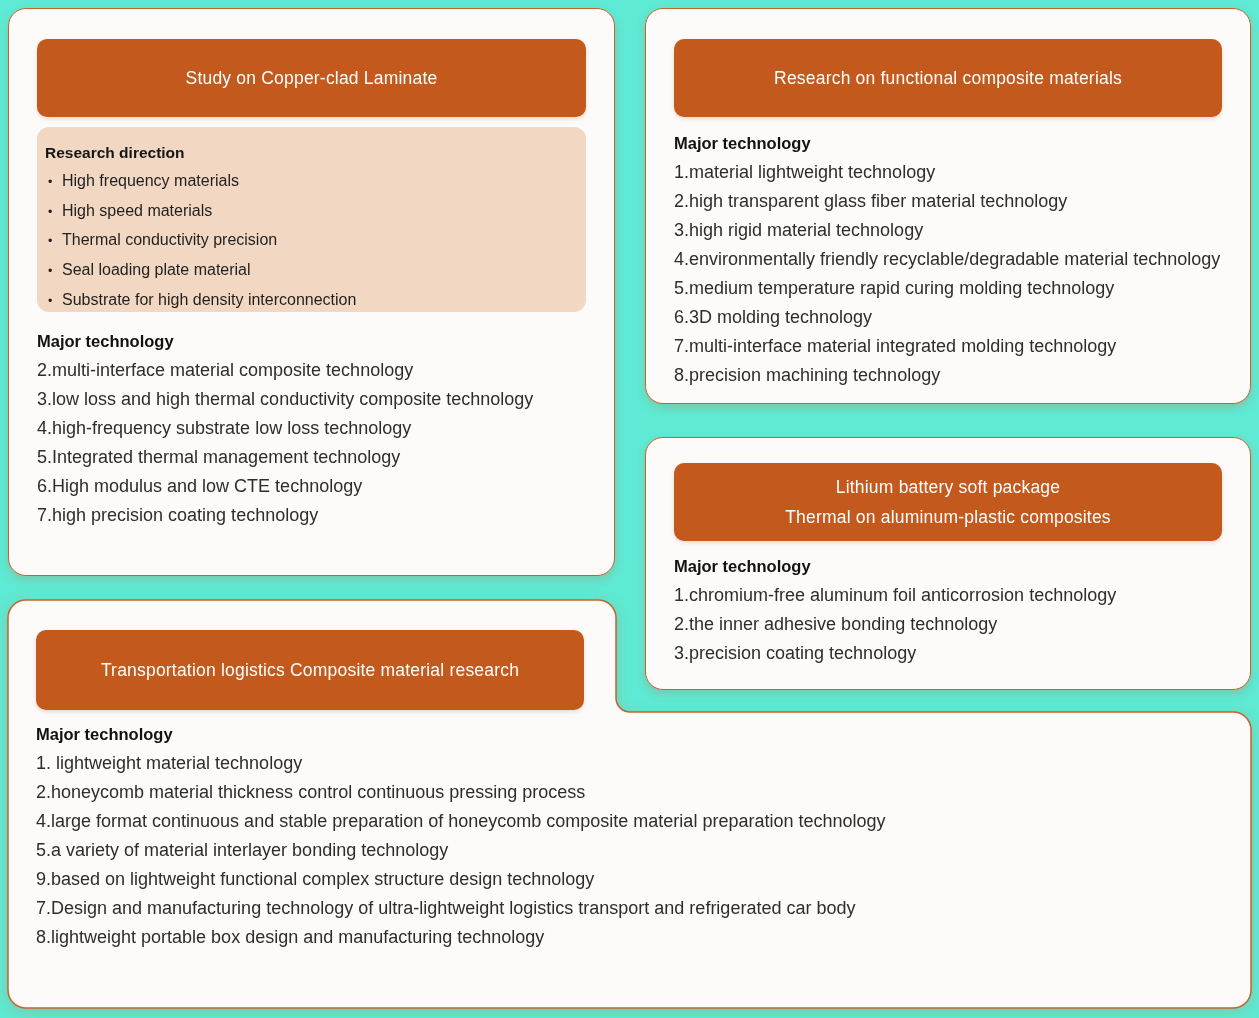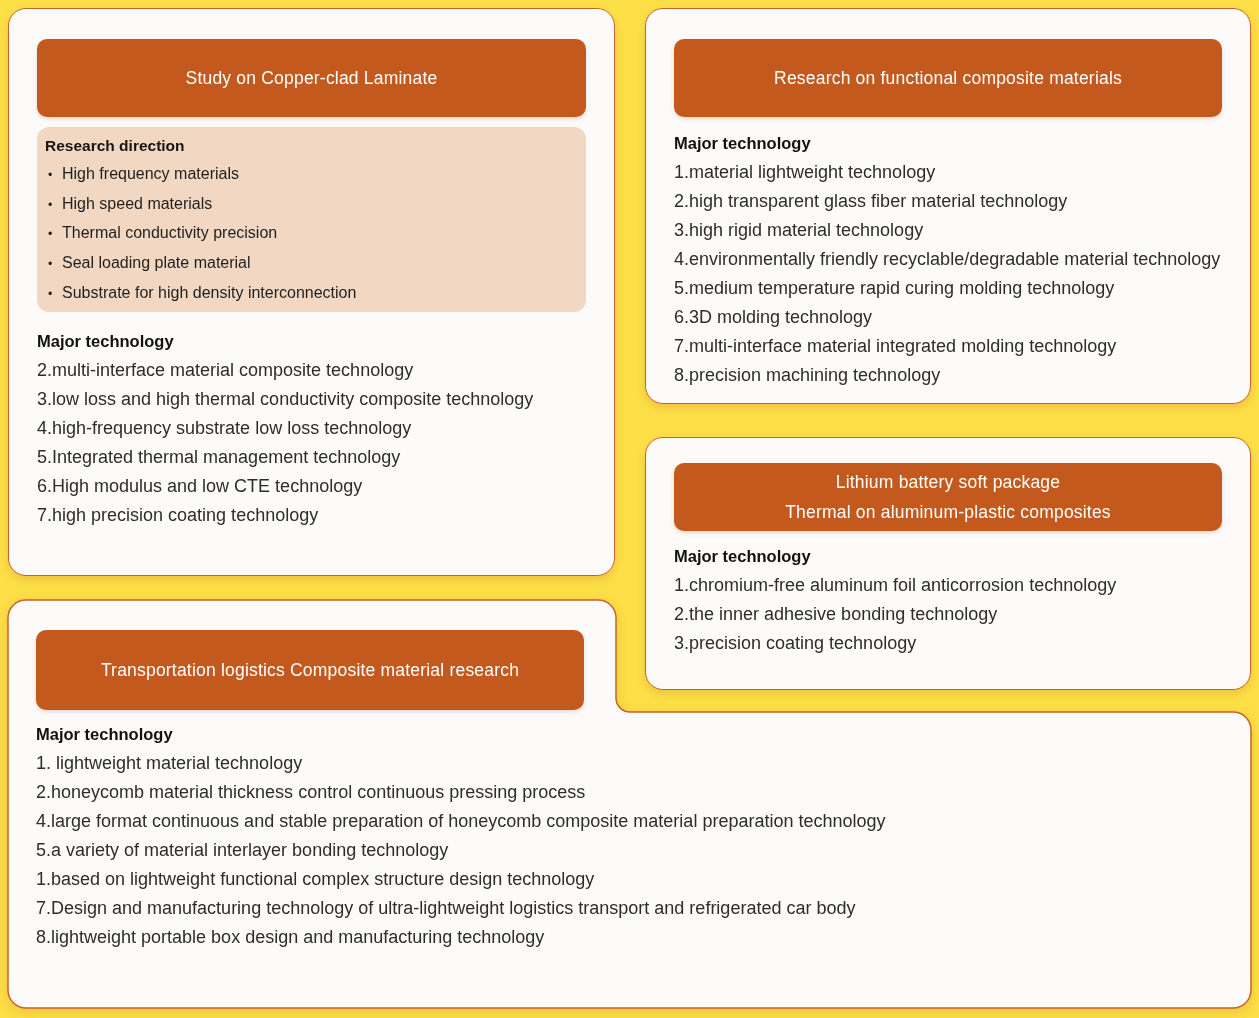--- a/index.html
+++ b/index.html
@@ -1,40 +1,40 @@
 <!DOCTYPE html>
 <html><head>
 <meta charset="utf-8">
 <style>
   * { margin:0; padding:0; box-sizing:border-box; }
   html,body { background:#F5F3EF; }
   body { font-family:"Liberation Sans", sans-serif; }
-  .page { position:relative; width:1259px; height:1018px; background:#fde047; overflow:hidden; }
+  .page { position:relative; width:1259px; height:1018px; background:#5eead4; overflow:hidden; }
 
   .card {
     position:absolute; background:#FCFBF9;
     border:1.5px solid #C8622A; border-radius:18px;
     box-shadow:0 4px 9px rgba(198,108,48,0.25);
   }
   .card1 { left:8px;  top:8px;   width:607px; height:568px; padding:30px 28px 0 28px; }
   .card2 { left:645px; top:8px;  width:606px; height:396px; padding:30px 28px 0 28px; }
   .card3 { left:645px; top:437px; width:606px; height:253px; padding:25px 28px 0 28px; }
 
   .hdr {
     background:#C4591D; color:#FFFFFF; border-radius:10px;
     height:78px; display:flex; flex-direction:column;
     align-items:center; justify-content:center; text-align:center;
     font-size:17.5px; font-weight:500; letter-spacing:0.2px; line-height:30px;
     box-shadow:0 2px 4px rgba(150,70,20,0.18);
   }
-  .hdr3 { height:68px; }
+  .hdr3 { height:78px; }
 
   .rd-box {
     margin-top:10px; background:#F2D8C3; border-radius:12px;
-    height:185px; padding:6px 16px 0 8px;
+    height:185px; padding:13px 16px 0 8px;
   }
   .rd-heading { font-size:15.5px; font-weight:700; color:#151515; line-height:25px; margin-bottom:2px; }
   .rd-item { display:flex; align-items:baseline; line-height:27.7px; font-size:16px; color:#1f1f1f; padding-left:3px; }
   .dot { width:10px; text-align:left; font-size:12.5px; margin-right:4px; color:#1f1f1f; }
 
   .list { }
   .card1 .list { margin-top:15px; }
   .card2 .list { margin-top:12px; }
   .card3 .list { margin-top:11px; }
   .list-heading { font-size:16.5px; font-weight:700; color:#111111; line-height:29px; }
@@ -136,19 +136,19 @@
     </svg>
 
     <div class="hdr hdr4">Transportation logistics Composite material research</div>
 
     <div class="list list4">
       <div class="list-heading">Major technology</div>
       <div class="li">1. lightweight material technology</div>
       <div class="li">2.honeycomb material thickness control continuous pressing process</div>
       <div class="li">4.large format continuous and stable preparation of honeycomb composite material preparation technology</div>
       <div class="li">5.a variety of material interlayer bonding technology</div>
-      <div class="li">1.based on lightweight functional complex structure design technology</div>
+      <div class="li">9.based on lightweight functional complex structure design technology</div>
       <div class="li">7.Design and manufacturing technology of ultra-lightweight logistics transport and refrigerated car body</div>
       <div class="li">8.lightweight portable box design and manufacturing technology</div>
     </div>
   </div>
 
 </div>
 
 </body></html>

